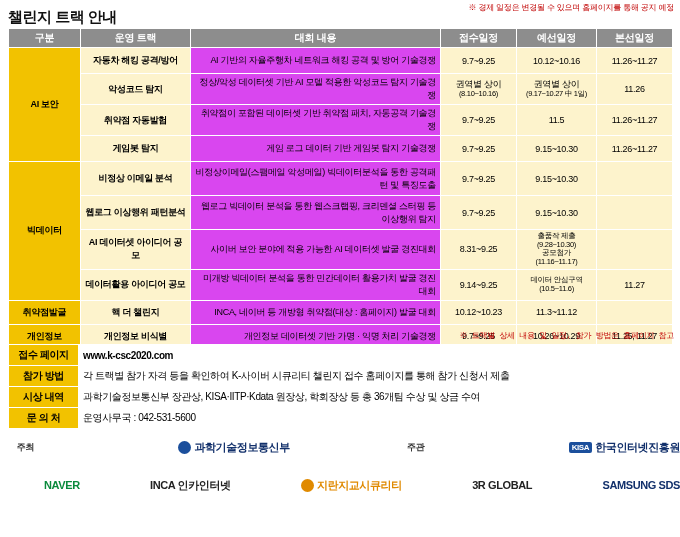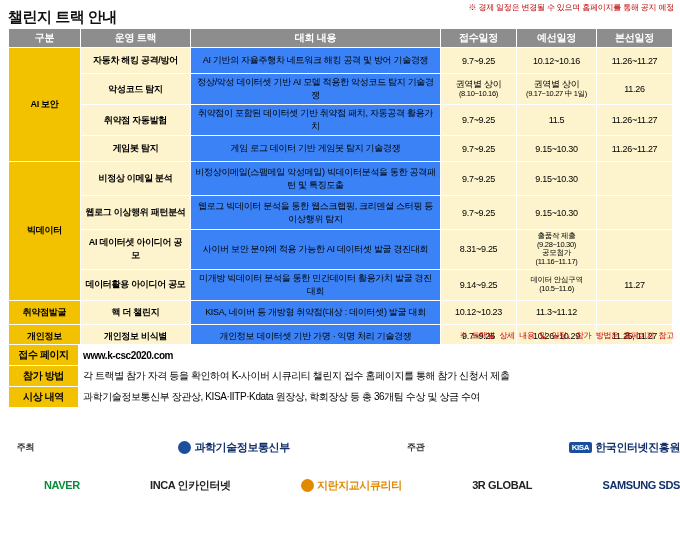--- a/index.html
+++ b/index.html
@@ -62,23 +62,23 @@
   }
   td.track {
     background: #fdf3cc;
     color: #000;
     font-weight: bold;
     text-align: center;
     font-size: 9px;
     letter-spacing: -0.4px;
   }
   td.desc {
-    background: #3b82f6;
-    color: #000;
-    text-align: center;
+    background: #d946ef;
+    color: #000;
+    text-align: right;
     font-size: 9px;
     padding-left: 6px;
     letter-spacing: -0.4px;
   }
   td.date {
     background: #fdf3cc;
     color: #000;
     text-align: center;
     font-size: 9px;
     letter-spacing: -0.4px;
@@ -227,21 +227,21 @@
           <span class="sub">(8.10~10.16)</span>
         </td>
         <td class="date">
           <span class="main-line">권역별 상이</span>
           <span class="sub">(9.17~10.27 中 1일)</span>
         </td>
         <td class="date">11.26</td>
       </tr>
       <tr style="height:26px">
         <td class="track">취약점 자동발험</td>
-        <td class="desc">취약점이 포함된 데이터셋 기반 취약점 패치, 자동공격 활용가치</td>
+        <td class="desc">취약점이 포함된 데이터셋 기반 취약점 패치, 자동공격 기술경쟁</td>
         <td class="date">9.7~9.25</td>
         <td class="date">11.5</td>
         <td class="date">11.26~11.27</td>
       </tr>
       <tr style="height:26px">
         <td class="track">게임봇 탐지</td>
         <td class="desc">게임 로그 데이터 기반 게임봇 탐지 기술경쟁</td>
         <td class="date">9.7~9.25</td>
         <td class="date">9.15~10.30</td>
         <td class="date">11.26~11.27</td>
@@ -279,21 +279,21 @@
         <td class="date">
           <span class="sub">데이터 안심구역</span>
           <span class="sub">(10.5~11.6)</span>
         </td>
         <td class="date">11.27</td>
       </tr>
 
       <tr style="height:24px">
         <td class="cat">취약점발굴</td>
         <td class="track">핵 더 챌린지</td>
-        <td class="desc">KISA, 네이버 등 개방형 취약점(대상 : 데이터셋) 발굴 대회</td>
+        <td class="desc">INCA, 네이버 등 개방형 취약점(대상 : 홈페이지) 발굴 대회</td>
         <td class="date">10.12~10.23</td>
         <td class="date">11.3~11.12</td>
         <td class="date"></td>
       </tr>
 
       <tr style="height:24px">
         <td class="cat">개인정보</td>
         <td class="track">개인정보 비식별</td>
         <td class="desc">개인정보 데이터셋 기반 가명 · 익명 처리 기술경쟁</td>
         <td class="date">9.7~9.25</td>
@@ -311,20 +311,24 @@
         <td class="infolabel">접수 페이지</td>
         <td class="infoval" style="font-weight:bold">www.k-csc2020.com</td>
       </tr>
       <tr>
         <td class="infolabel">참가 방법</td>
         <td class="infoval">각 트랙별 참가 자격 등을 확인하여 K-사이버 시큐리티 챌린지 접수 홈페이지를 통해 참가 신청서 제출</td>
       </tr>
       <tr>
         <td class="infolabel">시상 내역</td>
         <td class="infoval">과학기술정보통신부 장관상, KISA·IITP·Kdata 원장상, 학회장상 등 총 36개팀 수상 및 상금 수여</td>
+      </tr>
+      <tr>
+        <td class="infolabel">문 의 처</td>
+        <td class="infoval">운영사무국 : 042-531-5600</td>
       </tr>
     </tbody>
   </table>
 
   <div class="logoband">
     <div class="logorow">
       <span class="rowlabel">주최</span>
       <span class="logo c-navy">
         <span class="mark m-blue"></span>
         <span>과학기술정보통신부</span>

